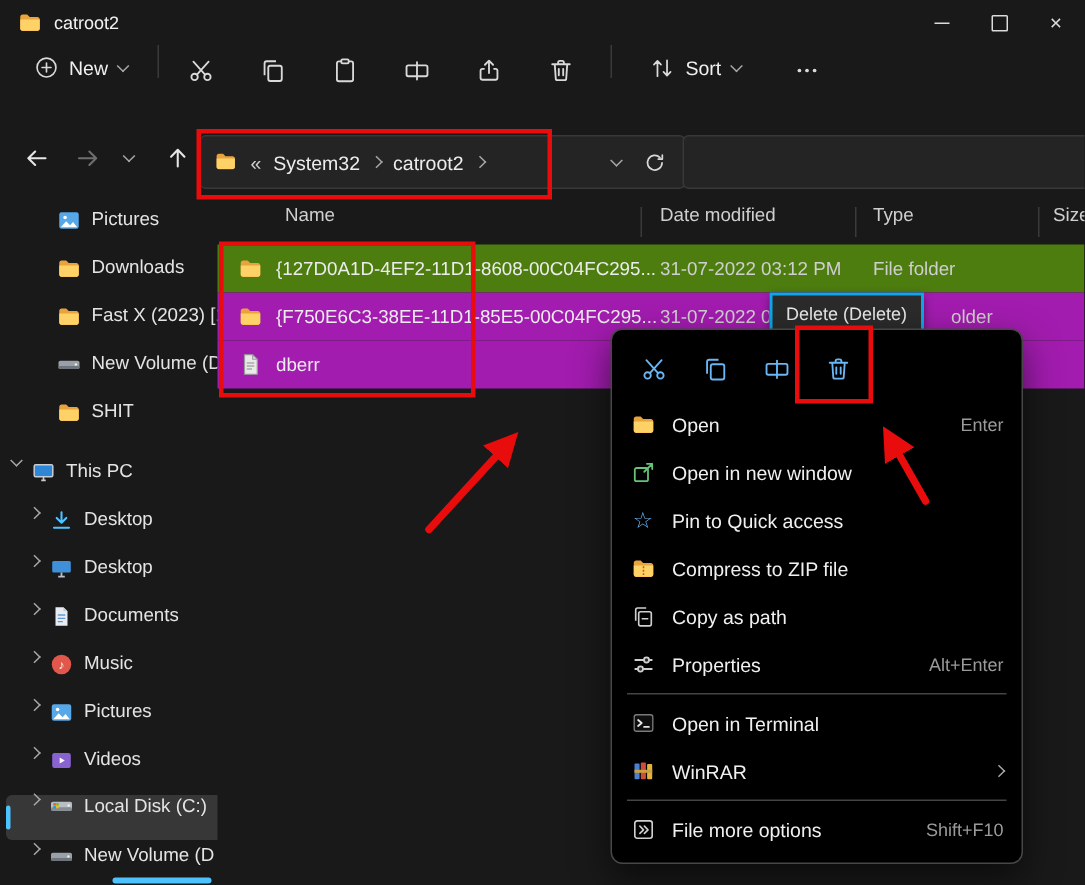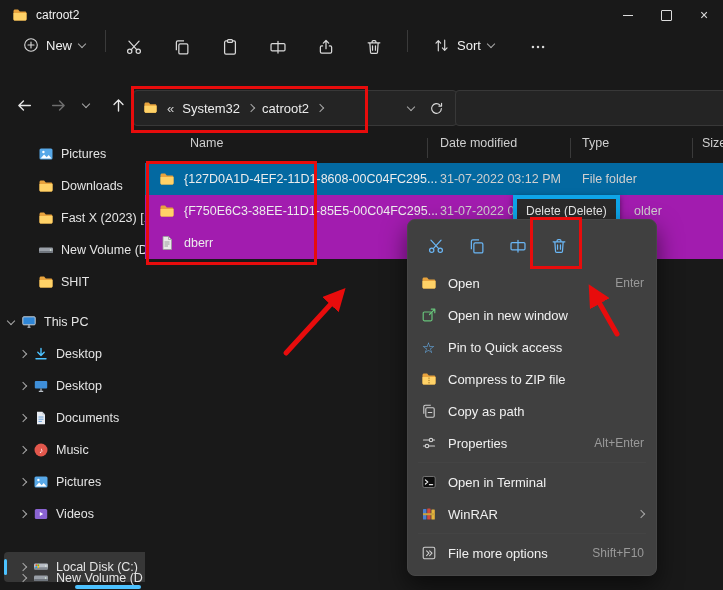--- a/index.html
+++ b/index.html
@@ -30,21 +30,21 @@
   .searchbox{position:absolute;left:455px;top:90px;width:268px;height:34px;background:#242424;border:1px solid #383838;
              border-radius:4px;display:flex;align-items:center;padding:0 10px}
   .searchbox input{flex:1;background:transparent;border:0;outline:none;color:#e8e8e8;font:inherit}
   
   .chev{width:7px;height:7px;border-right:1.3px solid #c2c2c2;border-bottom:1.3px solid #c2c2c2;flex:none;display:inline-block}
   .chev.down{transform:rotate(45deg);margin-top:-3px}
   .chev.right{transform:rotate(-45deg)}
   .chev.tiny{width:5px;height:5px;border-color:#a8a8a8}
   
   .sidebar{position:absolute;top:126px;left:0;width:145px;bottom:0;overflow:hidden}
-  .sbitem{position:absolute;left:4px;width:139px;height:30px;display:flex;align-items:center;gap:7px;
+  .sbitem{position:absolute;left:4px;width:139px;height:30px;display:flex;gap:7px;
           border-radius:4px;font-size:12.5px;color:#e4e4e4}
   .sbitem.quick{padding-left:34px}
   .sbitem.root{padding-left:4px}
   .sbitem.child{padding-left:16px}
   .sbicon{width:16px;height:16px;flex:none}
   .sblabel{white-space:nowrap;overflow:hidden}
   .active{background:#373737}
   .active::before{content:"";position:absolute;left:0;top:7px;width:3px;height:16px;border-radius:2px;background:#4cc2ff}
   .hscroll{position:absolute;left:75px;top:459px;width:66px;height:4px;border-radius:2px;background:#4cc2ff}
   
@@ -52,28 +52,28 @@
   .lheader{position:absolute;top:10px;left:0;right:0;height:24px;font-size:12.5px;color:#cfcfcf}
   .hname{position:absolute;left:45px}.hdate{position:absolute;left:295px}
   .htype{position:absolute;left:437px}.hsize{position:absolute;left:557px}
   .hsep{position:absolute;top:2px;width:1px;height:20px;background:#3a3a3a}
   .frow{position:absolute;left:0;right:0;height:32px;display:flex;align-items:center;gap:9px;
         padding-left:14px;font-size:12.5px;color:#ececec}
   .fname{white-space:nowrap}
   .fdate{position:absolute;left:295px;color:#cfcfcf}
   .ftype{position:absolute;left:437px;color:#cfcfcf}
   .ftype.shifted{left:489px}
-  .sel{background:#0369a1}
+  .sel{background:#4d7c0f}
   .seld{background:#a21caf}
   
   .tooltip{position:absolute;left:513px;top:195px;height:23px;display:flex;align-items:center;padding:0 9px;
-           background:#2b2b2b;border:4px solid #0ea5e9;font-size:12px;color:#e8e8e8;z-index:80;
+           background:#2b2b2b;border:2px solid #0ea5e9;font-size:12px;color:#e8e8e8;z-index:80;
            box-shadow:0 2px 6px rgba(0,0,0,.5)}
   
-  .cmenu{position:absolute;left:407px;top:219px;width:250px;background:#404040;border:1px solid #474747;
+  .cmenu{position:absolute;left:407px;top:219px;width:275px;background:#000000;border:1px solid #474747;
          border-radius:8px;box-shadow:0 10px 24px rgba(0,0,0,.55);z-index:90;padding:5px 4px 6px;box-sizing:border-box}
   .mico-row{height:42px;display:flex;align-items:center;gap:5px;padding:0 6px}
   .mico{width:36px;height:34px;display:flex;align-items:center;justify-content:center;border-radius:4px}
   .mitem{height:32px;display:flex;align-items:center;gap:11px;padding:0 8px;border-radius:4px;font-size:13px;color:#f0f0f0}
   .micon{width:17px;display:flex;justify-content:center;flex:none}
   .mshort{margin-left:auto;font-size:12px;color:#9a9a9a;white-space:nowrap}
   .msep{height:1px;background:#444;margin:3px 6px}
   .star{color:#6ab6f5;font-size:15px;line-height:1}
   
   .annrect{position:absolute;border:3px solid #e80c0c;z-index:120;pointer-events:none}
@@ -342,21 +342,21 @@
     <span class="chev right tiny"></span>
     <span class="sbicon">
         <svg viewBox="0 0 16 16" width="16" height="16">
           <rect x="1.8" y="3" width="12.4" height="10" rx="1.5" fill="#8a63d2"></rect>
           <path d="M6.8 6l3.4 2-3.4 2z" fill="#fff"></path>
         </svg>
       </span>
     <span class="sblabel">Videos</span>
   </div>
 
-  <div class="sbitem child active" style="top:426px">
+  <div class="sbitem child active" style="top:404px">
     <span class="chev right tiny"></span>
     <span class="sbicon">
         <svg viewBox="0 0 16 16" width="16" height="16">
           <rect x="1" y="4.5" width="14" height="6" rx="1.2" fill="#b9bec6"></rect>
           <rect x="1" y="8.2" width="14" height="2.3" rx="1" fill="#868c94"></rect>
           <g transform="translate(2.6,5.4)">
             <rect width="1.6" height="1.6" fill="#f25022"></rect>
             <rect x="1.9" width="1.6" height="1.6" fill="#7fba00"></rect>
             <rect y="1.9" width="1.6" height="1.6" fill="#00a4ef"></rect>
             <rect x="1.9" y="1.9" width="1.6" height="1.6" fill="#ffb900"></rect>

